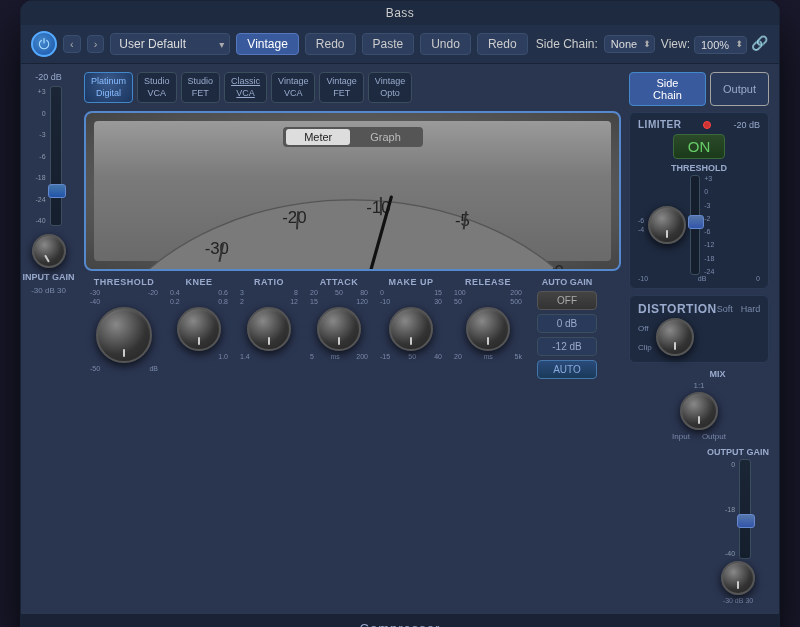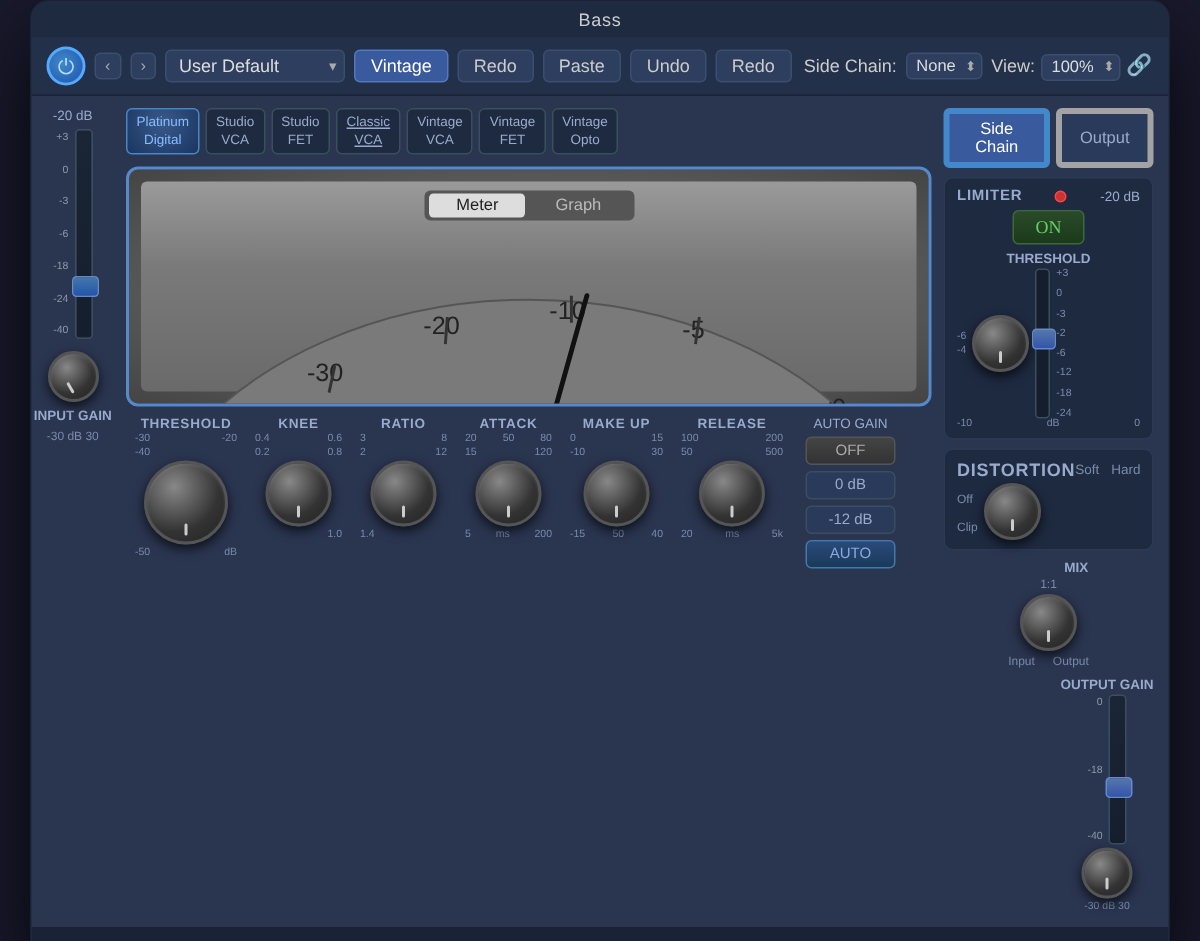--- a/index.html
+++ b/index.html
@@ -324,21 +324,21 @@
     .right-top {
       display: flex;
       gap: 4px;
       justify-content: flex-end;
     }
     .panel-btn {
       padding: 4px 12px;
       border-radius: 4px;
       font-size: 11px;
       cursor: pointer;
-      border: 4px solid #a3a3a3;
+      border: 1px solid #a3a3a3;
       background: #2a3a5a;
       color: #99aacc;
     }
     .panel-btn.active {
       background: #3a5a9e;
       border-color: #4488cc;
       color: #fff;
     }
     .limiter-section {
       background: #1e2a40;
@@ -363,25 +363,24 @@
       border-radius: 50%;
       background: #cc3333;
       border: 1px solid #ff4444;
     }
     .on-btn {
       background: linear-gradient(180deg, #2a4a2a, #1a3a1a);
       border: 1px solid #3a6a3a;
       color: #66cc66;
       border-radius: 4px;
       padding: 3px 14px;
-      font-size: 12px;
+      font-size: 15px;
       cursor: pointer;
       display: block;
       margin: 0 auto 4px;
-      font-family: Liberation Serif, serif;
     }
     .side-fader {
       width: 10px;
       height: 100px;
       background: #151e2d;
       border-radius: 3px;
       border: 1px solid #3a4e5e;
       position: relative;
     }
     .distortion-section {
@@ -417,21 +416,21 @@
     }
     .auto-gain-section {
       display: flex;
       flex-direction: column;
       gap: 4px;
       align-items: center;
     }
     .auto-gain-label {
       font-size: 9px;
       color: #99aacc;
-      font-weight: 400;
+      font-weight: 700;
       text-align: center;
     }
     .auto-btn {
       padding: 3px 8px;
       border-radius: 4px;
       font-size: 10px;
       cursor: pointer;
       border: 1px solid #3a4e5e;
       background: #2a3a5a;
       color: #99aacc;

